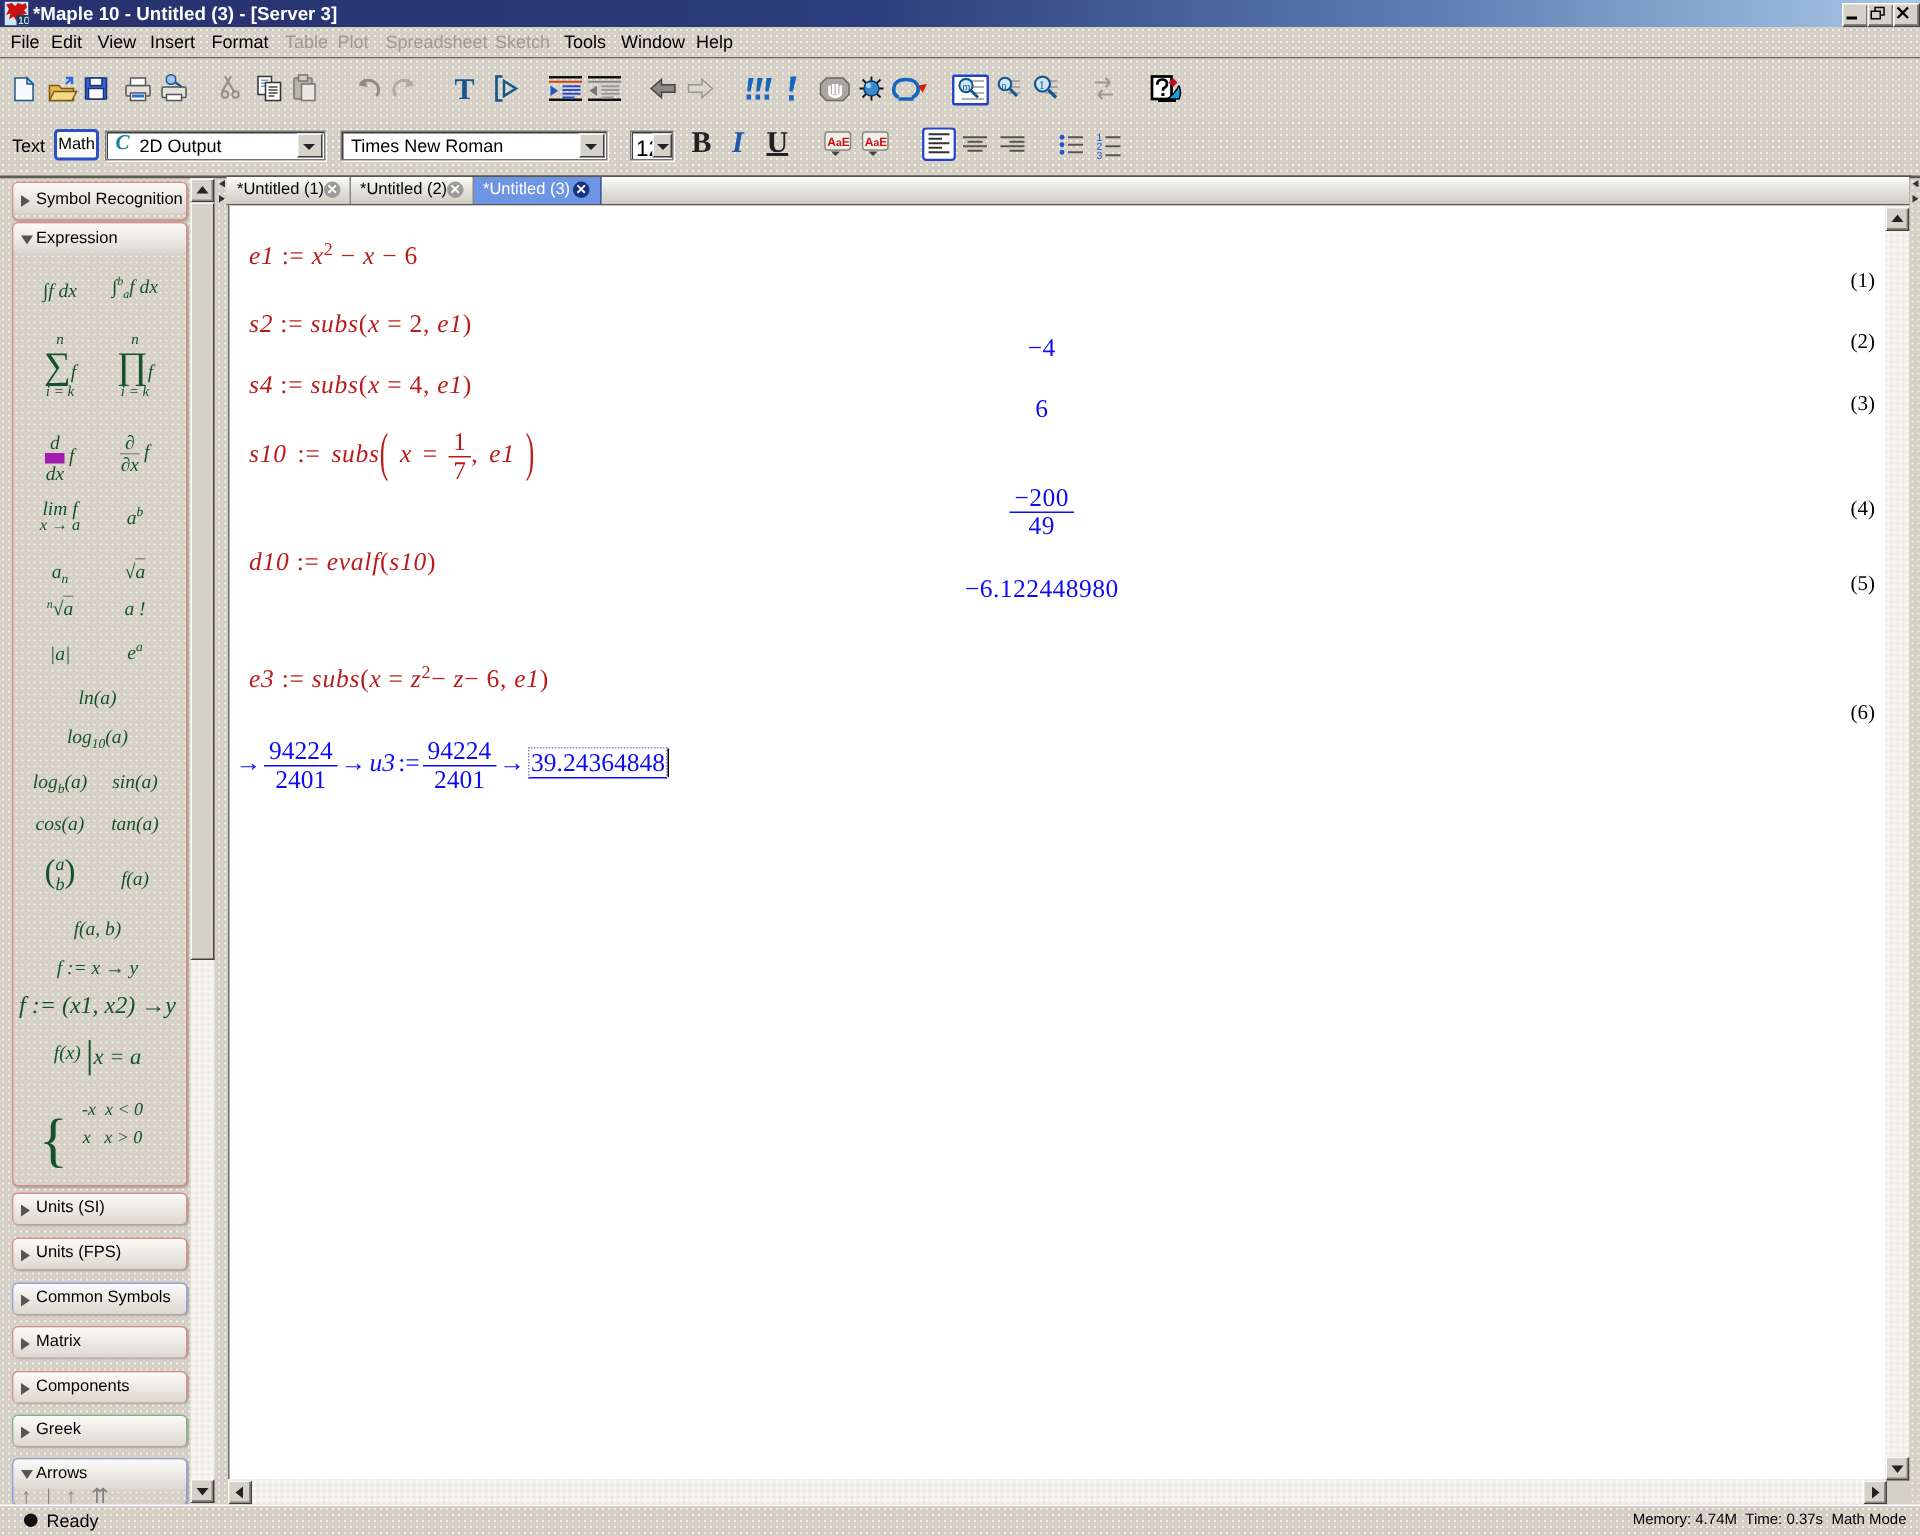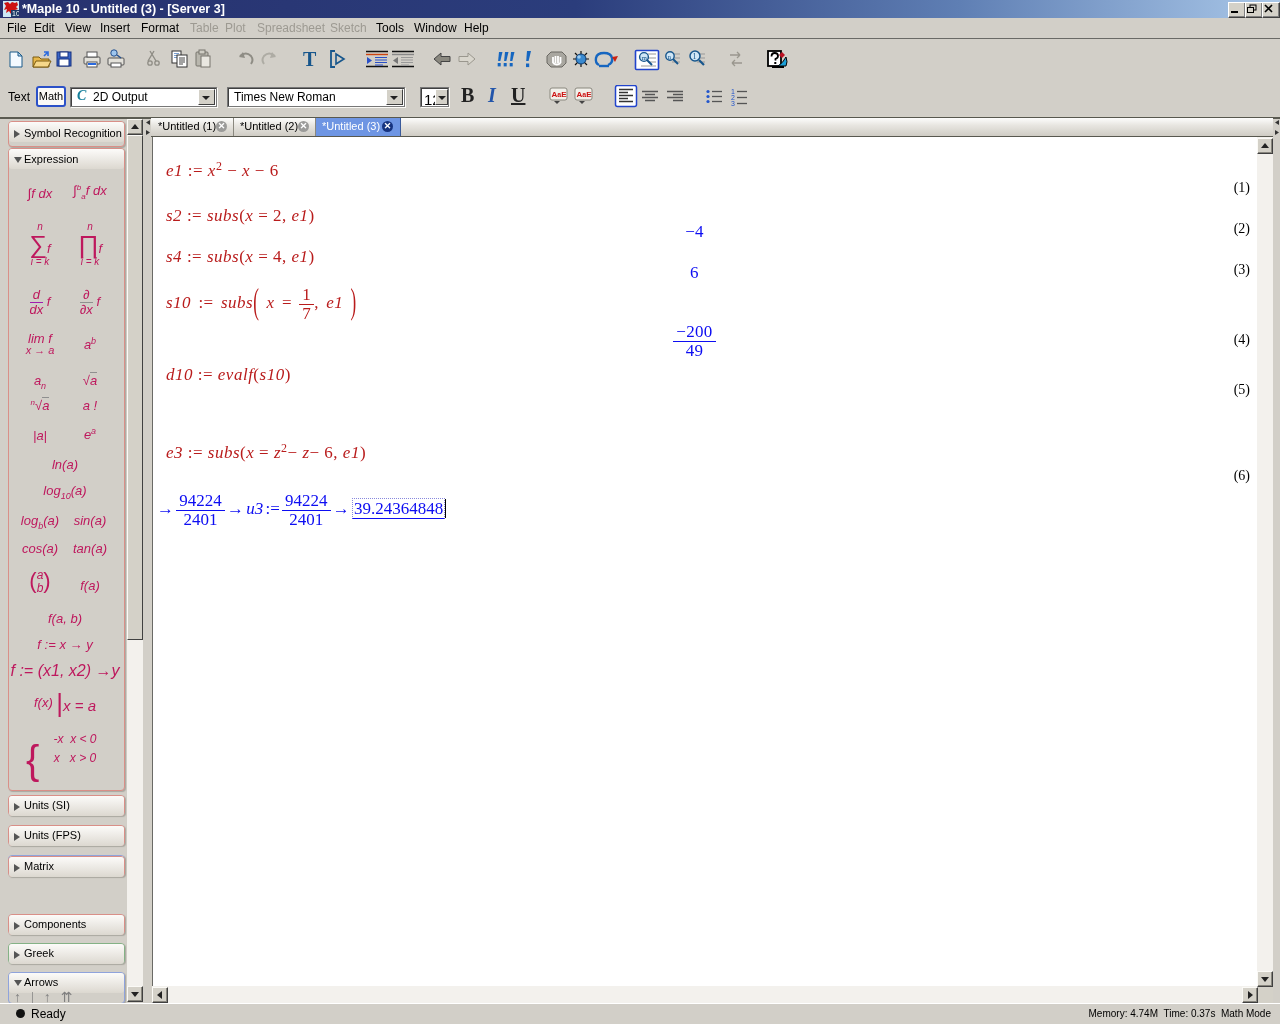--- a/index.html
+++ b/index.html
@@ -40,21 +40,21 @@
  background-color:#d2cfc8;background-image:
  radial-gradient(circle,rgba(253,251,215,.8) .55px,rgba(0,0,0,0) .7px),
  radial-gradient(circle,rgba(246,211,203,.55) .55px,rgba(0,0,0,0) .7px);
  background-size:4px 4px;background-position:0 0,2px 2px;box-shadow:1px 1px 1px #aaa8a0}
 .pal .hd{position:relative;height:20px;font-size:11px;color:#000;white-space:nowrap;
  background:linear-gradient(#fcfbf9,#dcd8d0);border-radius:3px}
 .pal .tri{position:absolute;left:5px;top:7px;width:0;height:0}
 .tri.r{border-left:6px solid #555;border-top:4px solid rgba(0,0,0,0);border-bottom:4px solid rgba(0,0,0,0)}
 .tri.d{border-top:6px solid #555;border-left:4px solid rgba(0,0,0,0);border-right:4px solid rgba(0,0,0,0)}
 .pal .lbl{position:absolute;left:15px;top:3px}
-.sym{position:absolute;color:#be185d;font-family:Liberation Sans, sans-serif;font-style:italic;
+.sym{position:absolute;color:#14532d;font-family:Liberation Serif, serif;font-style:italic;
  font-size:13px;text-align:center;white-space:nowrap}
 #doc{left:152px;top:137px;width:1105px;height:849px;background:#fff;overflow:hidden;
  border-left:1px solid #6a6a66}
 .in{position:absolute;left:13px;color:#b91c1c;font-family:"Liberation Serif",serif;
  font-size:17px;white-space:nowrap;letter-spacing:.5px}
 .out{position:absolute;left:0;width:1083px;text-align:center;color:#0d0df2;
  font-family:"Liberation Serif",serif;font-size:17px;white-space:nowrap;letter-spacing:.3px}
 .lab{position:absolute;right:8px;color:#000;font-family:"Liberation Serif",serif;font-size:14px}
 .frac{display:inline-block;vertical-align:middle;text-align:center;line-height:1.05}
 .frac .fn{display:block;padding:0 3px}
@@ -322,21 +322,21 @@
       <span class="tri r"></span>
       <span class="lbl">Units (FPS)</span>
     </div>
   </div>
 <div class="pal" style="top:855px;height:19px;border-color:#8fa3dc">
     <div class="hd">
       <span class="tri r"></span>
       <span class="lbl">Common Symbols</span>
     </div>
   </div>
-<div class="pal" style="top:856px;height:19px">
+<div class="pal" style="top:884px;height:19px">
     <div class="hd">
       <span class="tri r"></span>
       <span class="lbl">Matrix</span>
     </div>
   </div>
 <div class="pal" style="top:914px;height:19px">
     <div class="hd">
       <span class="tri r"></span>
       <span class="lbl">Components</span>
     </div>
@@ -370,21 +370,21 @@
  <div><i>n</i></div>
     <div style="font-size:25px;font-style:normal">∑<i style="font-size:13px">f</i></div>
     <div><i>i</i> = <i>k</i></div>
   </div>
 <div class="sym" style="left:62px;top:222px;width:56px;font-size:10px;line-height:1">
  <div><i>n</i></div>
     <div style="font-size:25px;font-style:normal">∏<i style="font-size:13px">f</i></div>
     <div><i>i</i> = <i>k</i></div>
   </div>
 <div class="sym" style="left:12px;top:288px;width:56px;line-height:1.05">
- <span style="display:inline-block;text-align:center;vertical-align:middle"><span style="display:block">d</span><span style="display:block;border-top:1px solid #a21caf">d<i>x</i></span></span> <i>f</i></div>
+ <span style="display:inline-block;text-align:center;vertical-align:middle"><span style="display:block">d</span><span style="display:block;border-top:7px solid #a21caf">d<i>x</i></span></span> <i>f</i></div>
 <div class="sym" style="left:62px;top:288px;width:56px;line-height:1.05">
  <span style="display:inline-block;text-align:center;vertical-align:middle"><span style="display:block">∂</span><span style="display:block;border-top:1px solid #8f8f8f">∂<i>x</i></span></span> <i>f</i></div>
 <div class="sym" style="left:12px;top:332px;width:56px;line-height:1;font-size:11px">
  <div style="font-size:13px">lim <i style="font-size:13px">f</i></div>
     <div><i>x</i> → <i>a</i></div>
   </div>
 <div class="sym" style="left:62px;top:336px;width:56px"><i>a</i><sup style="font-size:9px">b</sup></div>
 <div class="sym" style="left:12px;top:373px;width:56px"><i>a</i><sub style="font-size:9px">n</sub></div>
 <div class="sym" style="left:62px;top:373px;width:56px">√<span style="border-top:1px solid #8f8f8f"><i>a</i></span></div>
 <div class="sym" style="left:12px;top:398px;width:56px"><sup style="font-size:8px">n</sup>√<span style="border-top:1px solid #8f8f8f"><i>a</i></span></div>
@@ -414,20 +414,21 @@
  <div class="in" style="top:69px"><i>s2</i> := <i>subs</i>(<i>x</i> = 2, <i>e1</i>)</div>
  <div class="out" style="top:85px">−4</div>
  <div class="lab" style="top:84px">(2)</div>
  <div class="in" style="top:110px"><i>s4</i> := <i>subs</i>(<i>x</i> = 4, <i>e1</i>)</div>
  <div class="out" style="top:126px">6</div>
  <div class="lab" style="top:125px">(3)</div>
  <div class="in" style="top:146px;height:40px;line-height:40px;word-spacing:2.5px"><i>s10</i> := <i>subs</i><span style="display:inline-block;transform:scaleY(2.1);font-style:normal">(</span> <i>x</i> = <span class="frac"><span class="fn">1</span><span class="fd">7</span></span>, <i>e1</i> <span style="display:inline-block;transform:scaleY(2.1);font-style:normal">)</span></div>
  <div class="out" style="top:186px"><span class="frac"><span class="fn">−200</span><span class="fd">49</span></span></div>
  <div class="lab" style="top:195px">(4)</div>
  <div class="in" style="top:228px"><i>d10</i> := <i>evalf</i>(<i>s10</i>)</div>
+ <div class="out" style="top:246px">−6.122448980</div>
  <div class="lab" style="top:245px">(5)</div>
  <div class="in" style="top:304px"><i>e3</i> := <i>subs</i>(<i>x</i> = <i>z</i><sup class="e">2</sup>− <i>z</i>− 6, <i>e1</i>)</div>
  <div class="lab" style="top:331px">(6)</div>
  <div class="in" style="top:355px;left:4px;color:#0d0df2;letter-spacing:0;word-spacing:-2px">→ <span class="frac"><span class="fn">94224</span><span class="fd">2401</span></span> → <i>u3</i> := <span class="frac"><span class="fn">94224</span><span class="fd">2401</span></span> → <span style="border:1px dotted #8888dd;border-bottom:1px solid #0d0df2;padding:0 1px">39.24364848</span><span style="border-left:1px solid #000">&nbsp;</span></div>
 </div>
 
 <div class="abs track vsb" id="vscroll"></div>
 <div class="sbtn" style="left:1257px;top:138px;width:14px;height:14px"><svg width="14" height="14">
       <path d="M7 4 l4 5 h-8 z" fill="#222"></path>
     </svg></div>

